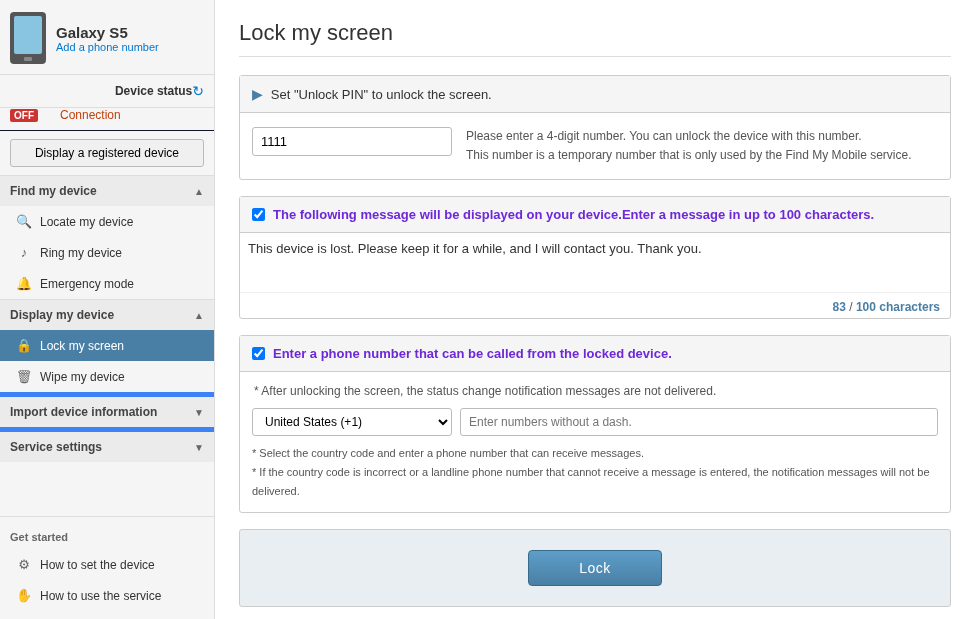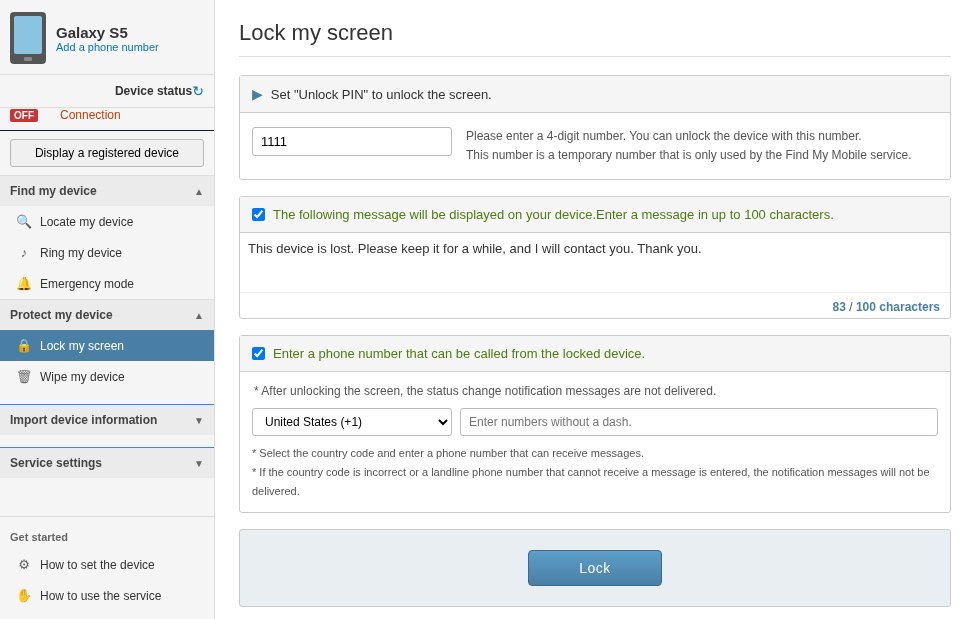--- a/index.html
+++ b/index.html
@@ -205,21 +205,21 @@
     
     .message-header {
       display: flex;
       align-items: center;
       gap: 8px;
       padding: 10px 12px;
       border-bottom: 1px solid #ccc;
       background: #f5f5f5;
     }
     .message-checkbox { cursor: pointer; }
-    .message-title { font-size: 13px; font-weight: normal; color: #4d7c0f; }
+    .message-title { font-size: 13px; font-weight: bold; color: #6d28d9; }
 
     .message-textarea {
       width: 100%;
       min-height: 60px;
       padding: 8px;
       border: none;
       border-bottom: 1px solid #eee;
       resize: none;
       font-size: 13px;
       color: #333;
@@ -293,22 +293,21 @@
     }
 
     .last-requested {
       text-align: right;
       font-size: 12px;
       color: #555;
       padding: 4px 0;
     }
 
     .collapsed-section {
-      border-top: 1px solid #3b82f6;
-      margin-top: 12px;
+      border-top: 5px solid #3b82f6;
     }
     .collapsed-header {
       padding: 8px 10px;
       display: flex;
       align-items: center;
       justify-content: space-between;
       cursor: pointer;
       font-size: 12px;
       font-weight: bold;
       color: #444;
@@ -353,21 +352,21 @@
       <span>Ring my device</span>
     </div>
     <div class="sidebar-item">
       <span class="item-icon">🔔</span>
       <span>Emergency mode</span>
     </div>
   </div>
 
   <div class="sidebar-section">
     <div class="sidebar-section-header">
-      <span>Protect my device</span>
+      <span>Display my device</span>
       <span class="chevron">▲</span>
     </div>
     <div class="sidebar-item active">
       <span class="item-icon">🔒</span>
       <span>Lock my screen</span>
     </div>
     <div class="sidebar-item">
       <span class="item-icon">🗑</span>
       <span>Wipe my device</span>
     </div>

